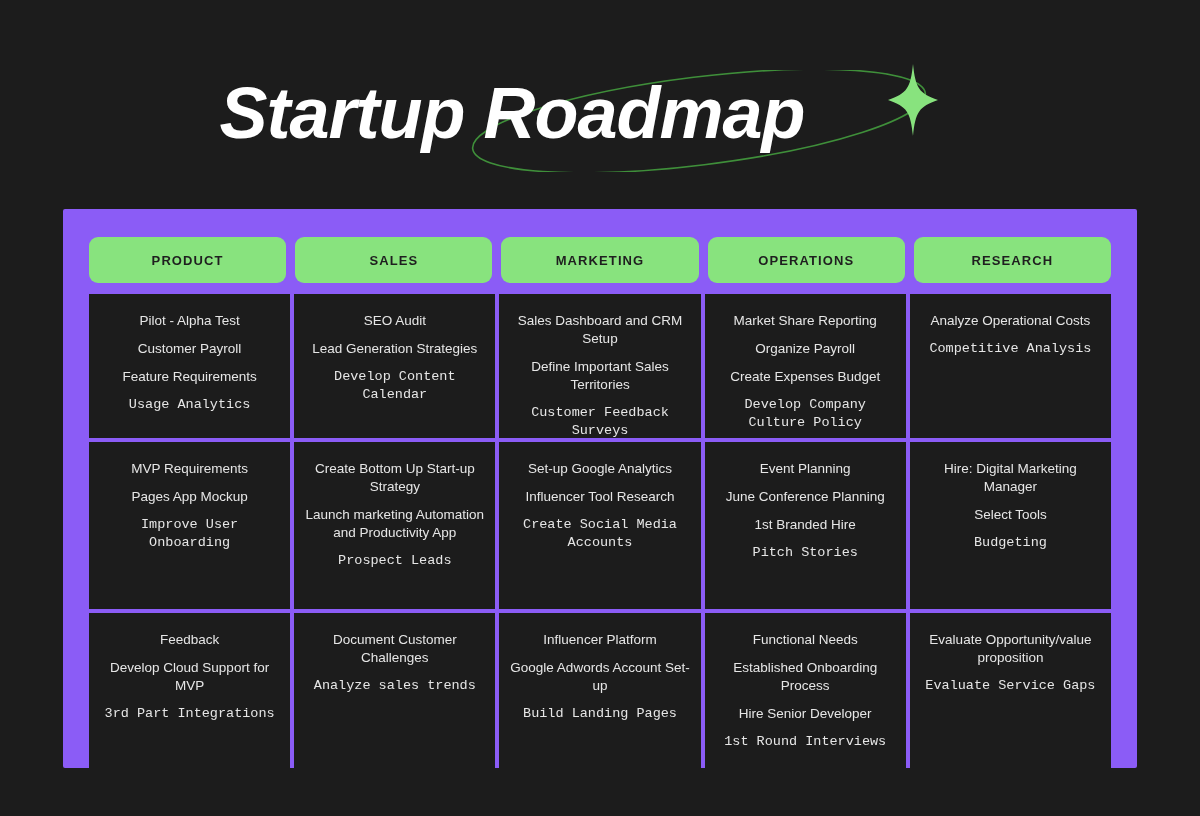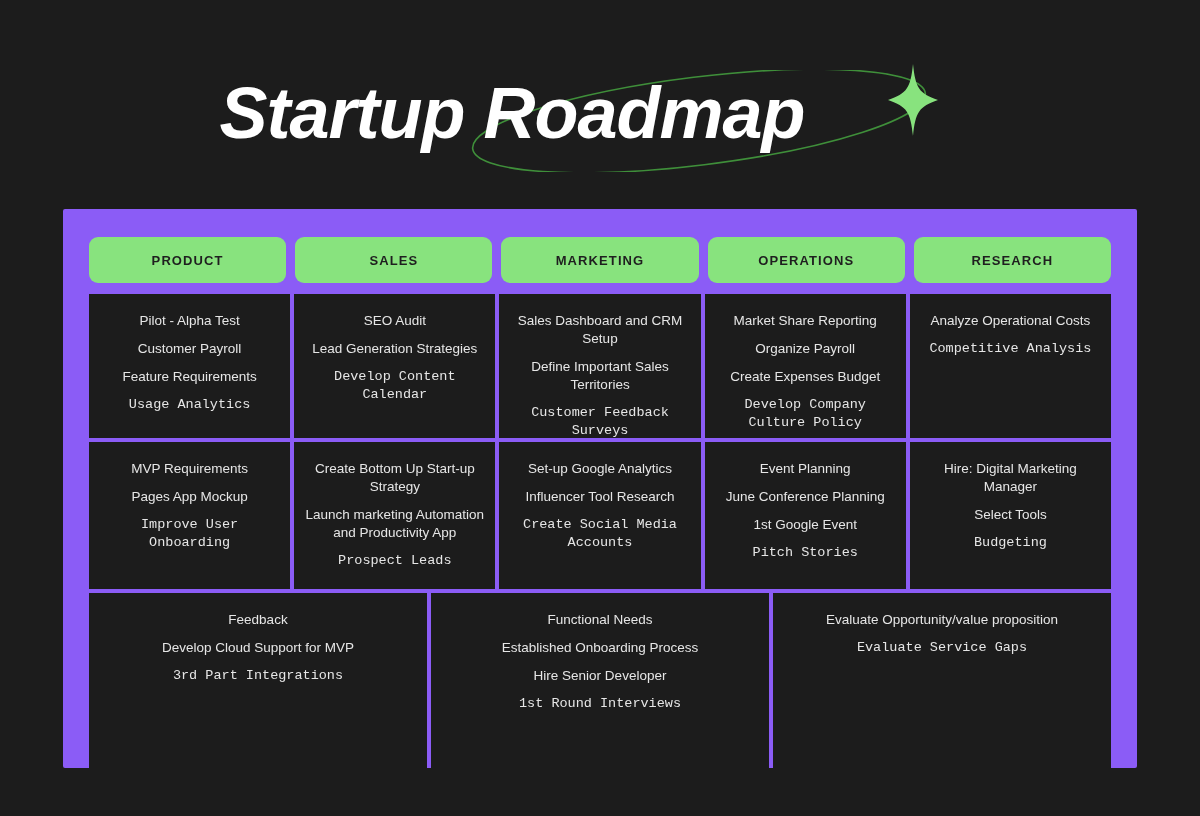--- a/index.html
+++ b/index.html
@@ -88,21 +88,21 @@
 
   .card {
     flex:1 1 0;
     background:#1c1c1c;
     padding:18px 9px 12px 9px;
     display:flex;
     flex-direction:column;
     align-items:center;
   }
   .row-1 .card { height:144px; }
-  .row-2 .card { height:147px; }
+  .row-2 .card { height:167px; }
   .row-3 .card { height:190px;align-items:flex-end; }
 
   .task {
     width:100%;
     text-align:center;
     font-size:13.5px;
     line-height:18px;
     color:#e6e6e6;
     margin-bottom:10px;
   }
@@ -186,34 +186,43 @@
               <div class="task">Prospect Leads</div>
             </div>
             <div class="card">
               <div class="task">Set-up Google Analytics</div>
               <div class="task">Influencer Tool Research</div>
               <div class="task">Create Social Media Accounts</div>
             </div>
             <div class="card">
               <div class="task">Event Planning</div>
               <div class="task">June Conference Planning</div>
-              <div class="task">1st Google Event</div>
+              <div class="task">1st Branded Hire</div>
               <div class="task">Pitch Stories</div>
             </div>
             <div class="card">
               <div class="task">Hire: Digital Marketing Manager</div>
               <div class="task">Select Tools</div>
               <div class="task">Budgeting</div>
             </div>
           </div>
           <div class="body-row row-3">
             <div class="card">
               <div class="task">Feedback</div>
               <div class="task">Develop Cloud Support for MVP</div>
               <div class="task">3rd Part Integrations</div>
+            </div>
+            <div class="card">
+              <div class="task">Document Customer Challenges</div>
+              <div class="task">Analyze sales trends</div>
+            </div>
+            <div class="card">
+              <div class="task">Influencer Platform</div>
+              <div class="task">Google Adwords Account Set-up</div>
+              <div class="task">Build Landing Pages</div>
             </div>
             <div class="card">
               <div class="task">Functional Needs</div>
               <div class="task">Established Onboarding Process</div>
               <div class="task">Hire Senior Developer</div>
               <div class="task">1st Round Interviews</div>
             </div>
             <div class="card">
               <div class="task">Evaluate Opportunity/value proposition</div>
               <div class="task">Evaluate Service Gaps</div>

